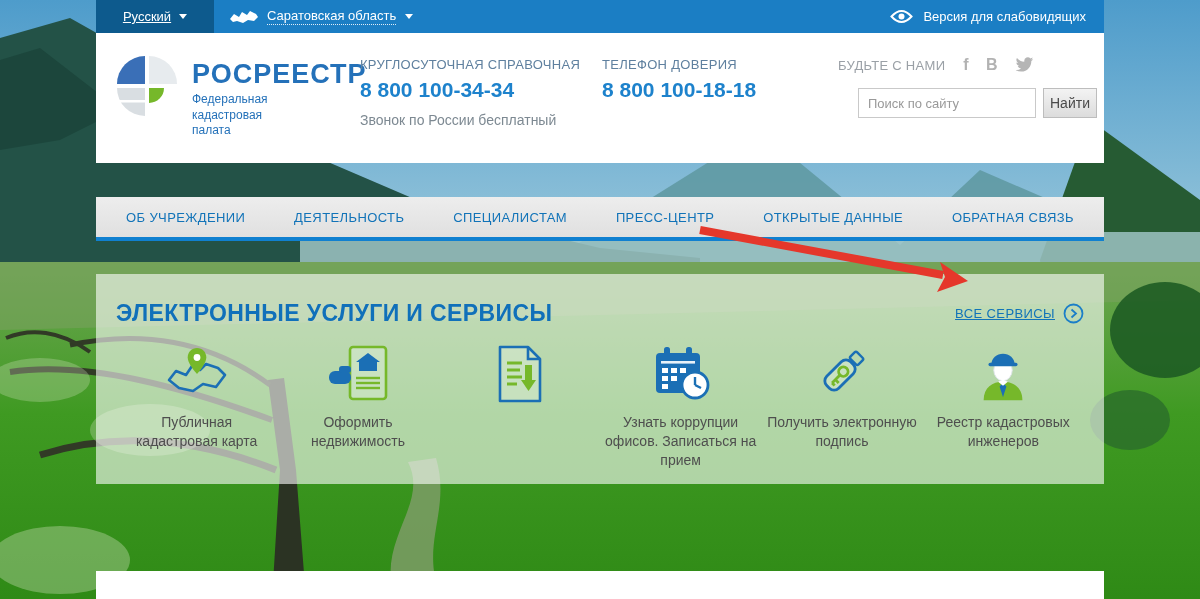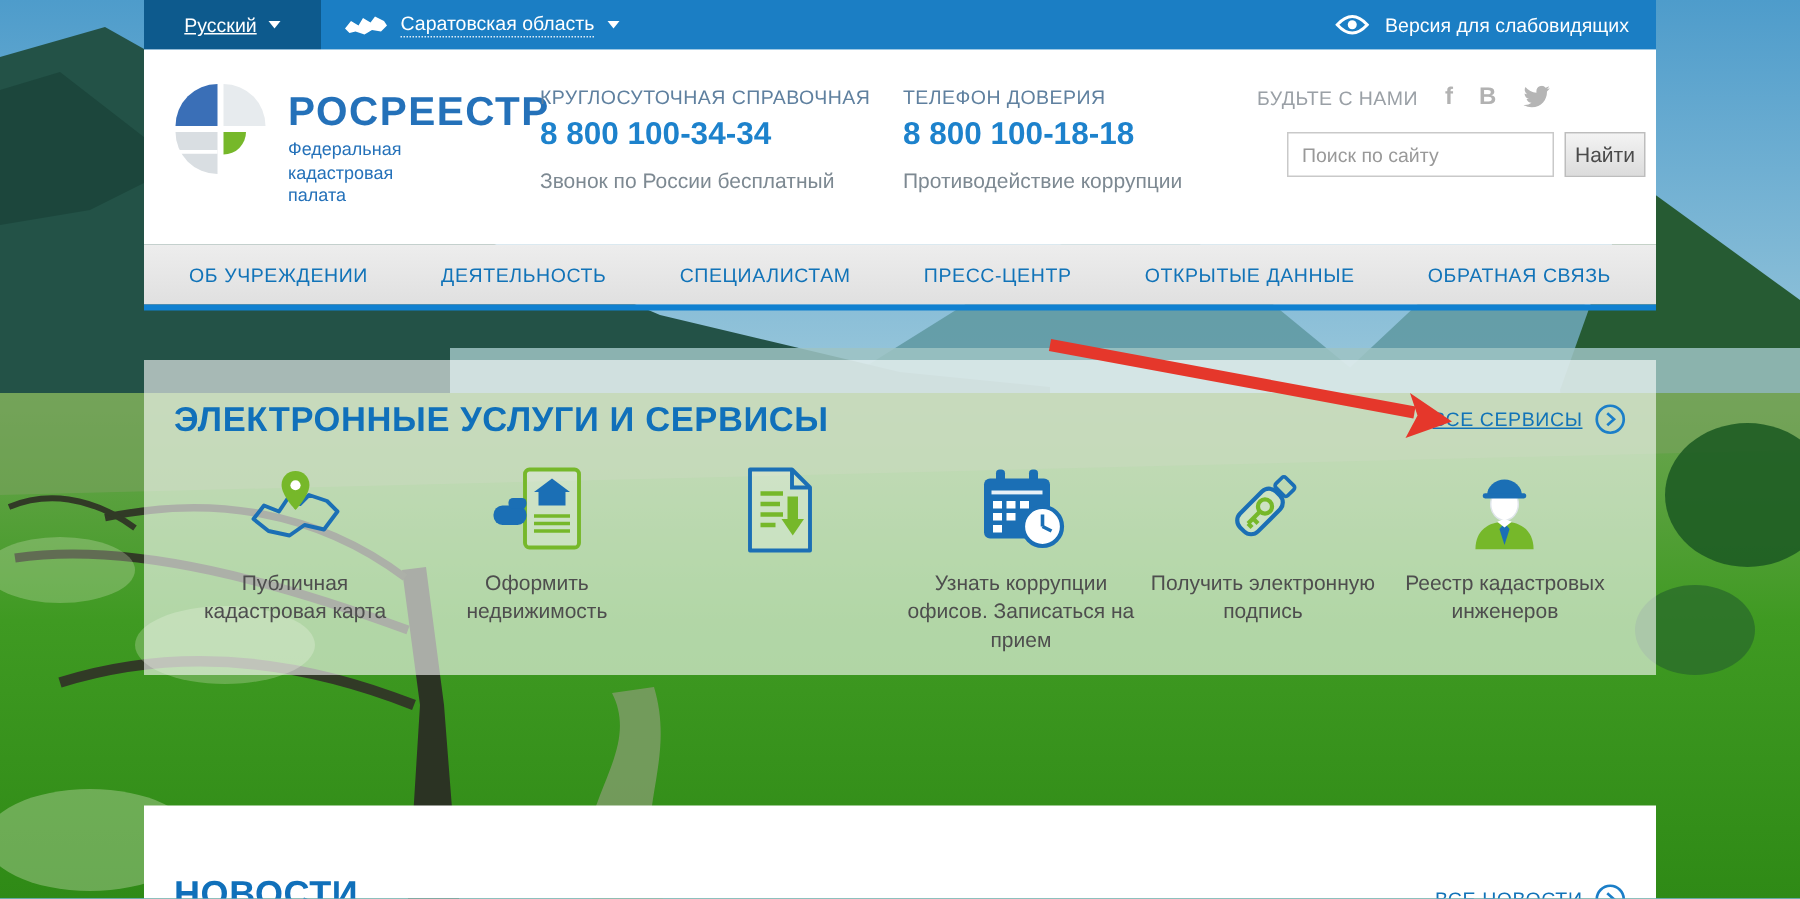--- a/index.html
+++ b/index.html
@@ -34,21 +34,21 @@
   .header-right{position:absolute;right:20px;top:24px;width:246px;}
   .social-row{display:flex;align-items:center;color:#9aa0a6;font-size:13px;letter-spacing:.3px;}
   .social-icons{display:flex;align-items:center;gap:17px;margin-left:18px;}
   .social-glyph{font-weight:700;font-size:16px;color:#b2b2b2;cursor:pointer;line-height:1;}
   .search-row{margin-top:15px;display:flex;align-items:center;padding-left:20px;}
   .search-input{width:158px;height:28px;border:1px solid #c9c9c9;padding:0 9px;font-size:13px;color:#333;outline:none;font-family:"Liberation Sans",sans-serif;}
   .search-input::placeholder{color:#999;}
   .search-btn{width:62px;height:30px;margin-left:7px;background:linear-gradient(#f3f3f3,#dcdcdc);border:1px solid #bdbdbd;font-size:14px;color:#4a4a4a;cursor:pointer;font-family:"Liberation Sans",sans-serif;}
 
   
-  .nav{height:40px;background:linear-gradient(#ededed,#e0e0e0);border-bottom:4px solid #1080d0;display:flex;align-items:center;justify-content:space-between;padding:0 30px;}
+  .nav{height:40px;background:linear-gradient(#ededed,#e0e0e0);border-bottom:4px solid #1080d0;display:flex;align-items:center;justify-content:space-between;padding:0 30px;margin-top:34px;}
   .nav-item{font-size:13px;color:#1173b8;letter-spacing:.4px;cursor:pointer;white-space:nowrap;}
 
   
   .services{margin-top:33px;height:210px;background:rgba(255,255,255,.6);padding:0 20px;box-sizing:border-box;}
   .services-head{display:flex;align-items:center;justify-content:space-between;padding-top:26px;gap:28px;}
   .services-title{font-size:23px;font-weight:700;color:#1070ba;letter-spacing:.4px;}
   .all-link{display:flex;align-items:center;gap:8px;cursor:pointer;}
   .all-link-label{font-size:13px;color:#1173b8;text-decoration:underline;letter-spacing:.4px;}
   .services-row{display:flex;margin-top:14px;}
   .service{flex:1;display:flex;flex-direction:column;align-items:center;text-align:center;cursor:pointer;}
@@ -147,21 +147,20 @@
 
     <div class="contact c1">
       <div class="contact-label">КРУГЛОСУТОЧНАЯ СПРАВОЧНАЯ</div>
       <div class="contact-phone">8 800 100-34-34</div>
       <div class="contact-note">Звонок по России бесплатный</div>
     </div>
 
     <div class="contact c2">
       <div class="contact-label">ТЕЛЕФОН ДОВЕРИЯ</div>
       <div class="contact-phone">8 800 100-18-18</div>
-      <div class="contact-note">Противодействие коррупции</div>
     </div>
 
     <div class="header-right">
       <div class="social-row">
         <span>БУДЬТЕ С НАМИ</span>
         <span class="social-icons">
           <span class="social-glyph">f</span>
           <span class="social-glyph">В</span>
           <svg width="19" height="16" viewBox="0 0 24 20" style="cursor:pointer">
             <path d="M23 2.3c-.8.4-1.7.6-2.6.8A4.5 4.5 0 0 0 22.4.6c-.9.5-1.9.9-2.9 1.1A4.5 4.5 0 0 0 11.7 5c0 .4 0 .7.1 1A12.8 12.8 0 0 1 2.5 1.2a4.5 4.5 0 0 0 1.4 6A4.4 4.4 0 0 1 1.8 6.7v.1c0 2.2 1.6 4 3.6 4.4-.7.2-1.4.2-2 .1a4.5 4.5 0 0 0 4.2 3.1A9 9 0 0 1 .9 16.3a12.7 12.7 0 0 0 6.9 2c8.3 0 12.8-6.9 12.8-12.8v-.6c.9-.6 1.6-1.4 2.4-2.6z" fill="#b5b5b5"></path>

